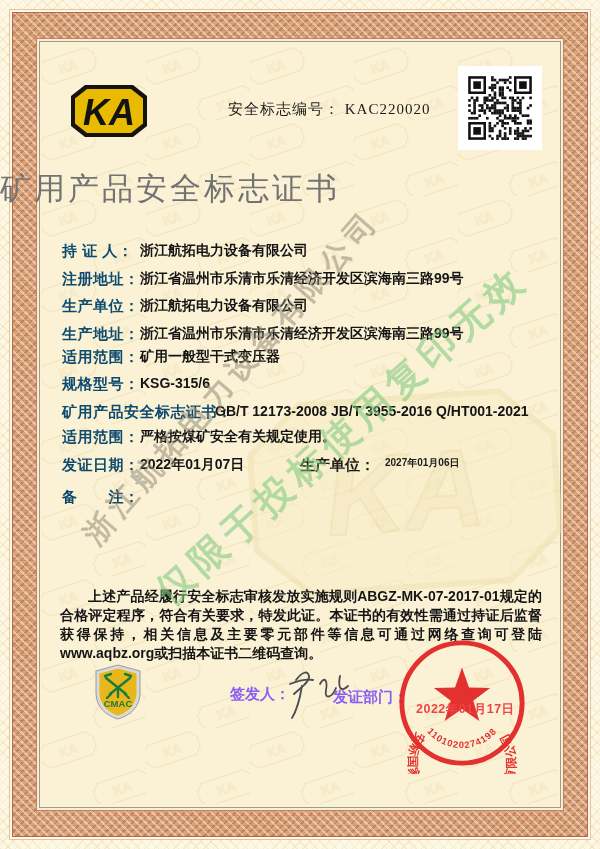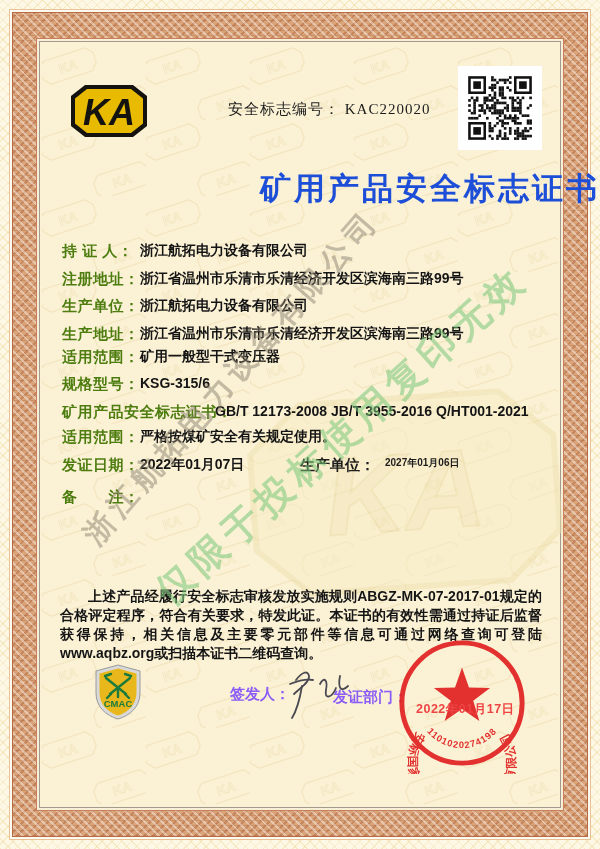--- a/index.html
+++ b/index.html
@@ -34,24 +34,24 @@
     background:#fbf2d6;
     box-shadow:0 0 0 1px #a39a8d, 0 0 0 3px #f8efd8, 0 0 0 4px #c9805a;
   }
   .bg-pattern{position:absolute;left:42px;top:44px;width:516px;height:762px;opacity:.6;pointer-events:none;}
   .big-ka{position:absolute;left:245px;top:390px;width:320px;height:205px;opacity:.5;pointer-events:none;transform:rotate(-4deg);}
   .wm{position:absolute;white-space:nowrap;font-weight:700;pointer-events:none;z-index:5;transform-origin:0 50%;}
   .wm-gray{left:90px;top:520px;font-size:30px;letter-spacing:6px;color:rgba(140,130,112,.5);transform:rotate(-49deg);}
   .wm-green{left:162px;top:572px;font-size:38px;letter-spacing:6px;color:rgba(120,198,120,.55);transform:rotate(-42deg);}
   .abs{position:absolute;}
   .serial{left:228px;top:100px;font-family:"Liberation Serif","DejaVu Serif",serif;font-size:15px;color:#1d1d1d;letter-spacing:1px;z-index:2;}
-  .title{left:0;top:168px;width:100%;text-align:right;font-family:"Liberation Serif","DejaVu Serif",serif;
-         font-size:31px;font-weight:700;letter-spacing:3px;color:#1d4ed8;z-index:2;}
+  .title{left:0;top:168px;width:100%;text-align:left;font-family:"Liberation Serif","DejaVu Serif",serif;
+         font-size:31px;font-weight:400;letter-spacing:3px;color:#737373;z-index:2;}
   .row{left:62px;right:42px;height:20px;z-index:2;}
-  .row .lab{font-size:15px;font-weight:700;color:#4d7c0f;letter-spacing:.5px;}
+  .row .lab{font-size:15px;font-weight:700;color:#0c4a6e;letter-spacing:.5px;}
   .row .val{position:absolute;left:78px;top:0;font-size:14px;font-weight:700;color:#141414;white-space:nowrap;}
   .row .val-wide{left:153px;}
   .inline-pair{position:absolute;top:0;font-size:15px;font-weight:700;color:#1c1c1c;}
   .notice{left:60px;top:567px;width:482px;font-size:14px;font-weight:700;color:#151515;line-height:19px;
           text-indent:2em;text-align:justify;z-index:2;margin-top:20px;}
   .flabel{font-size:15px;font-weight:700;color:#8b5cf6;z-index:2;}
   .stamp{left:393px;top:632px;width:138px;height:142px;z-index:6;opacity:.92;}
   .stamp-date{left:416px;top:701px;font-size:12.5px;font-weight:700;color:#ef4444;z-index:7;letter-spacing:.5px;}
   .qr{left:458px;top:66px;width:84px;height:84px;z-index:2;}
   .kalogo{left:70px;top:84px;width:78px;height:54px;z-index:2;}

